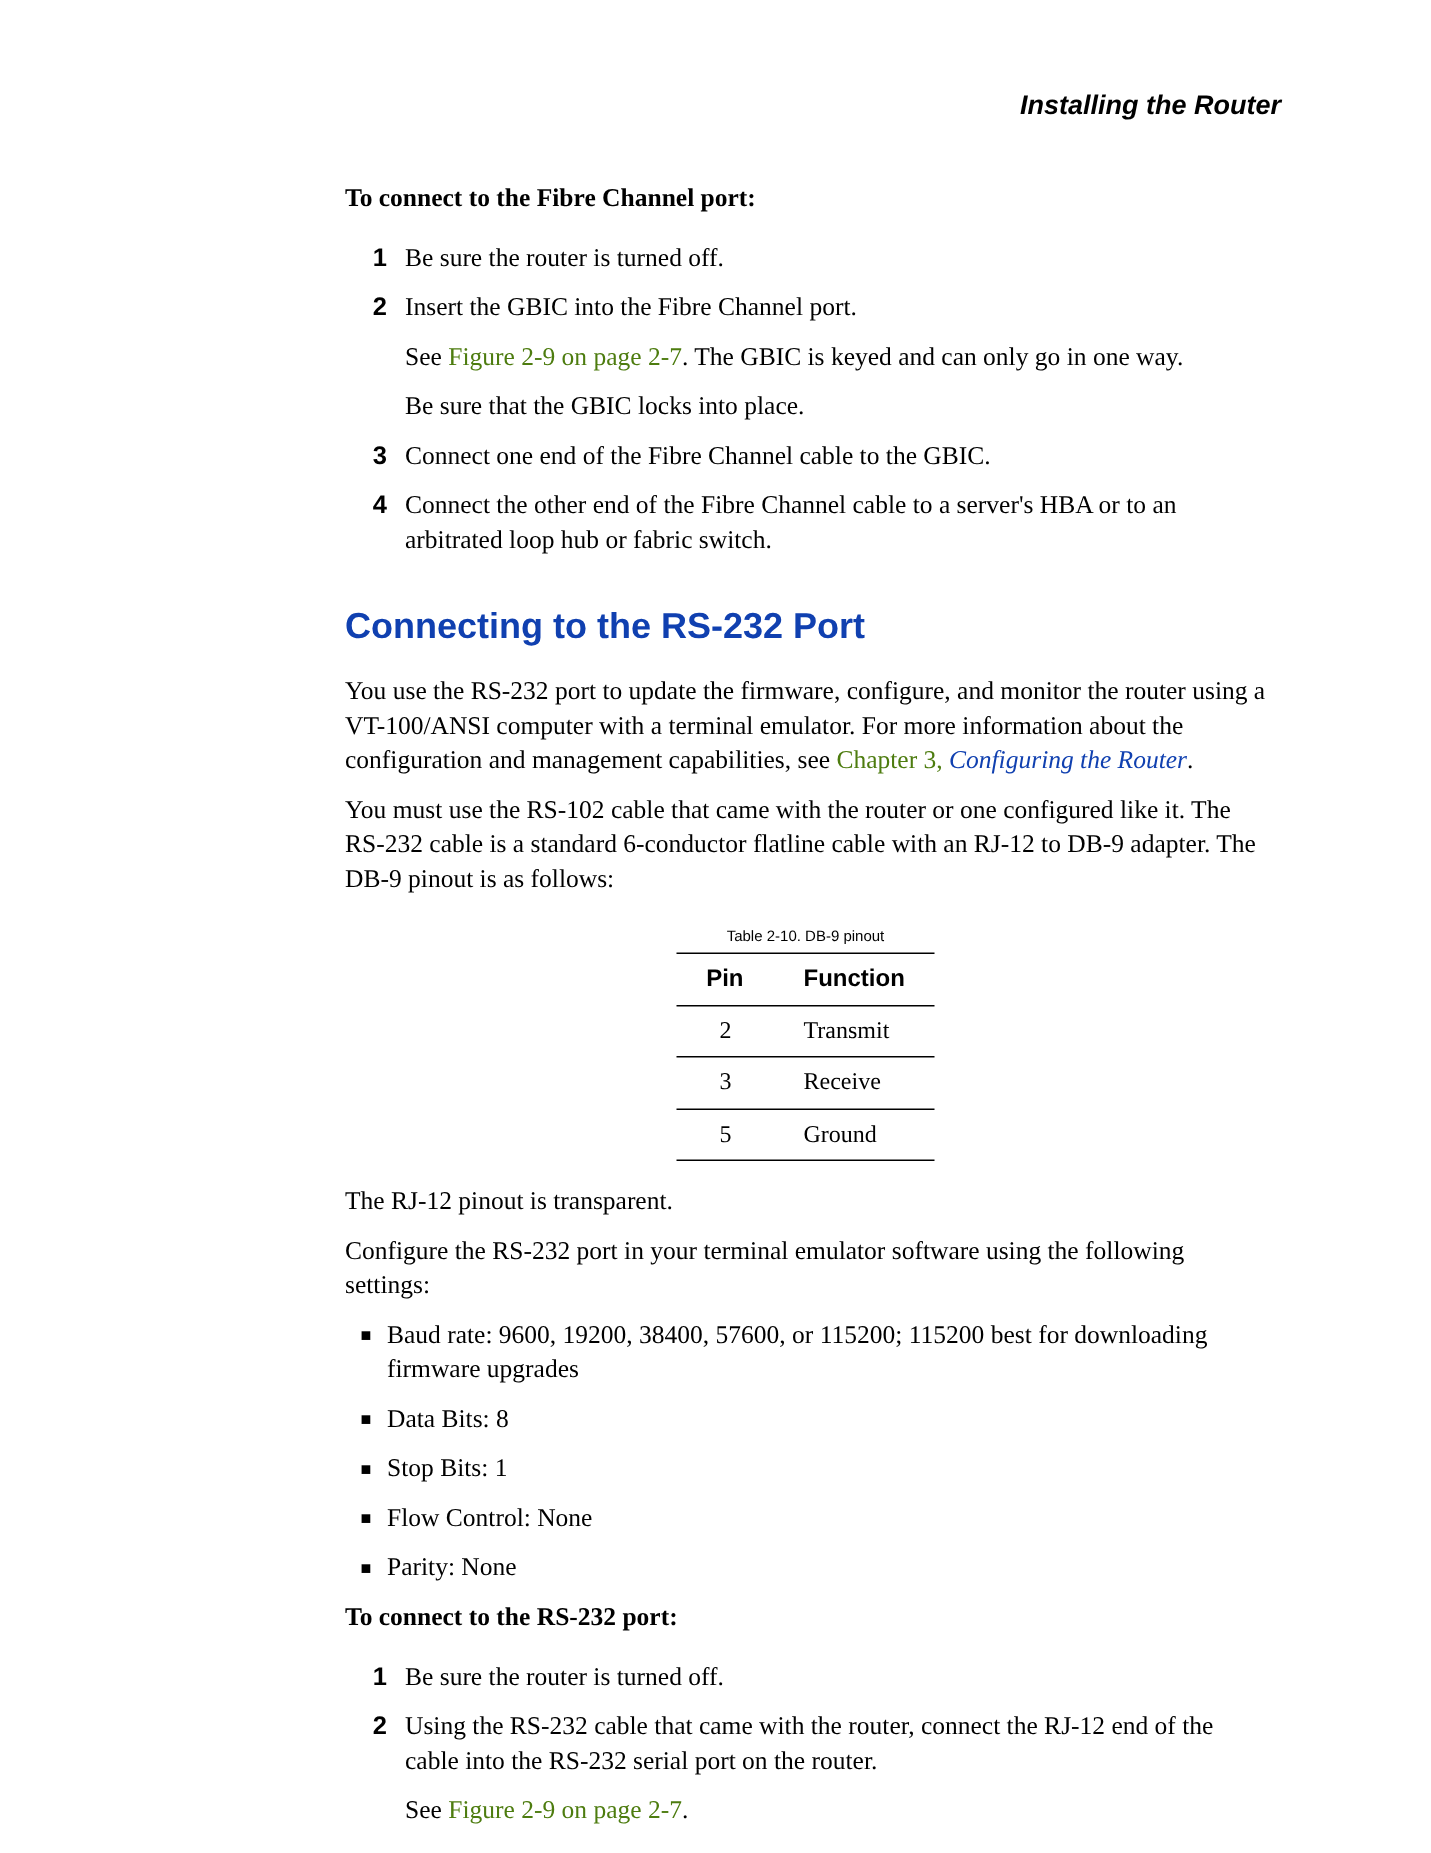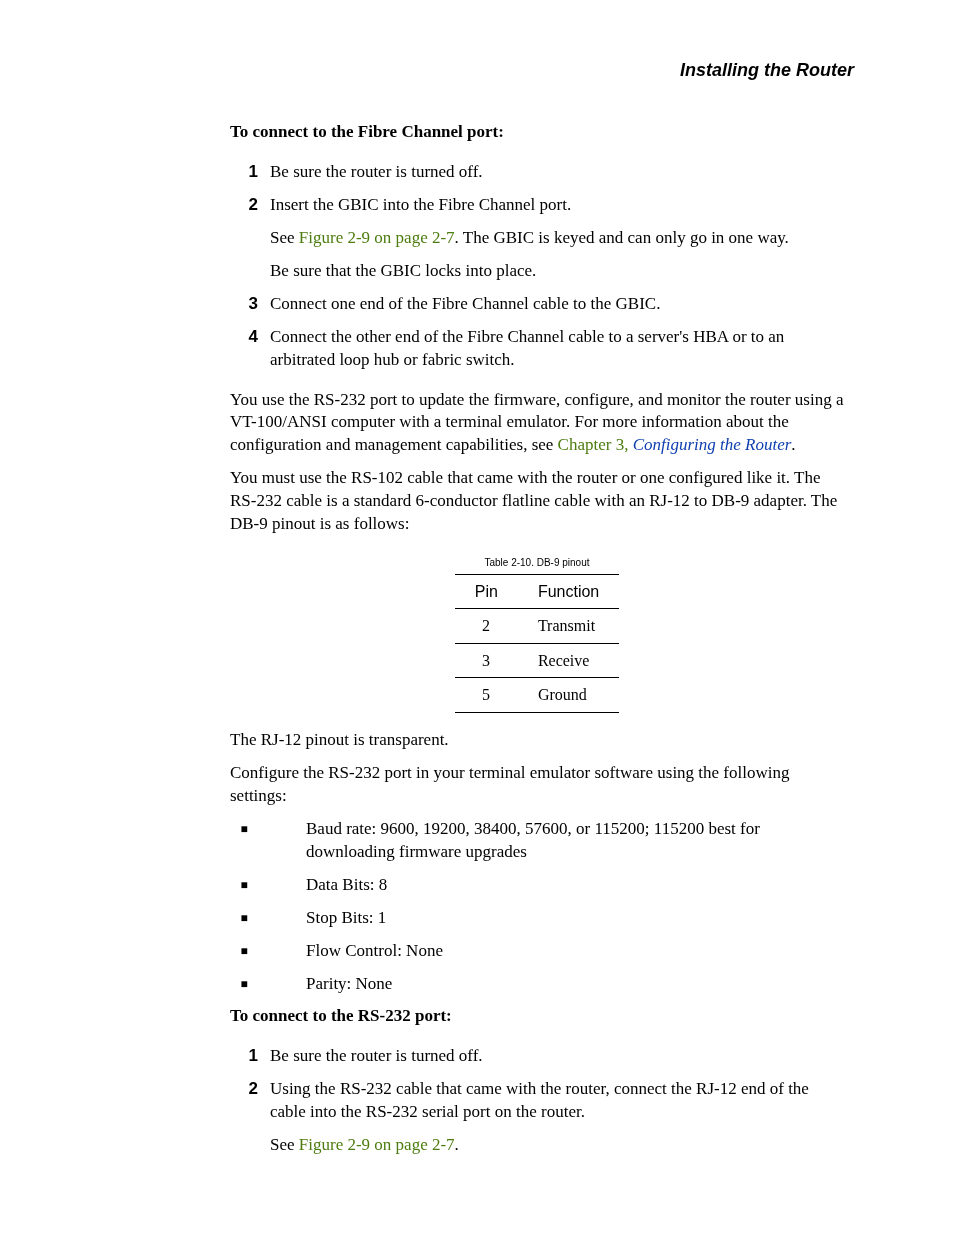--- a/index.html
+++ b/index.html
@@ -81,21 +81,21 @@
     margin-top: 20px;
     margin-bottom: 4px;
   }
   table.pinout {
     margin: 0 auto 16px auto;
     border-collapse: collapse;
     font-size: 16px;
   }
   table.pinout th {
     font-family: Arial, Helvetica, sans-serif;
-    font-weight: normal;
+    font-weight: bold;
     text-align: right;
     padding: 6px 20px;
     border-top: 1px solid #000;
     border-bottom: 1px solid #000;
   }
   table.pinout td {
     padding: 6px 20px;
     border-bottom: 1px solid #000;
   }
   table.pinout td.pin {
@@ -104,21 +104,20 @@
   }
   ul.squarelist {
     list-style: none;
     padding-left: 0;
     margin: 10px 0;
   }
   ul.squarelist > li {
     display: flex;
     align-items: flex-start;
     margin-bottom: 10px;
-    gap: 48px;
   }
   ul.squarelist > li .sq {
     width: 28px;
     flex: 0 0 28px;
     font-size: 12px;
     line-height: 22px;
     text-align: center;
   }
   ul.squarelist > li .sq::before {
     content: "■";
@@ -156,20 +155,21 @@
       <li>
         <span class="num">3</span>
         <span class="litext">Connect one end of the Fibre Channel cable to the GBIC.</span>
       </li>
       <li>
         <span class="num">4</span>
         <span class="litext">Connect the other end of the Fibre Channel cable to a server's HBA or to an arbitrated loop hub or fabric switch.</span>
       </li>
     </ol>
 
+    <div class="h2">Connecting to the RS-232 Port</div>
 
     <div class="para">
       <span>You use the RS-232 port to update the firmware, configure, and monitor the router using a VT-100/ANSI computer with a terminal emulator. For more information about the configuration and management capabilities, see </span><span class="link">Chapter 3, </span><span class="link-italic">Configuring the Router</span><span>.</span>
     </div>
 
     <div class="para">You must use the RS-102 cable that came with the router or one configured like it. The RS-232 cable is a standard 6-conductor flatline cable with an RJ-12 to DB-9 adapter. The DB-9 pinout is as follows:</div>
 
     <div class="table-caption">Table 2-10. DB-9 pinout</div>
     <table class="pinout">
       <thead>

